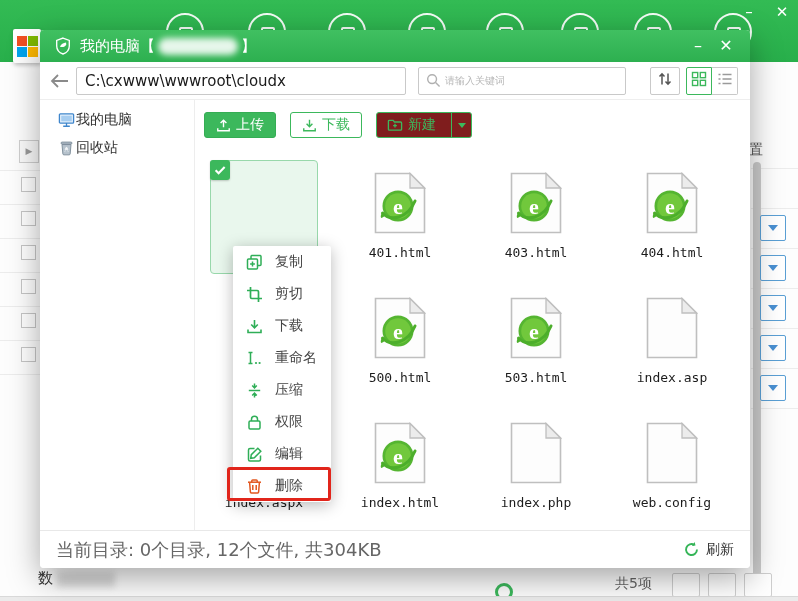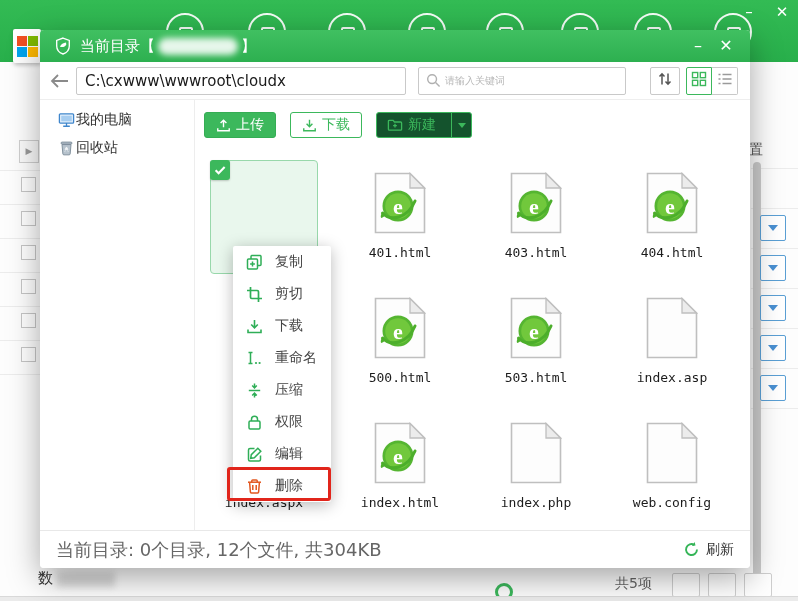--- a/index.html
+++ b/index.html
@@ -81,21 +81,21 @@
   .sidebar { position:absolute; left:0; top:0; width:155px; height:430px; border-right:1px solid #ededed; padding-top:6px; }
   .side-item { display:flex; align-items:center; gap:1px; padding:5px 0 5px 17px; font-size:14px; color:#333; }
   .side-item .ic { display:flex; width:18px; justify-content:center; }
 
   .content { position:absolute; left:156px; top:0; right:0; bottom:0; }
   .toolbar { padding:12px 0 0 8px; display:flex; gap:14px; }
   .btn { height:26px; font-size:14px; display:inline-flex; align-items:center; border-radius:3px; gap:5px; }
   .btn .ic { display:flex; }
   .btn-upload { background:#3cb85c; border:1px solid #35ad54; color:#fff; padding:0 11px; }
   .btn-download { background:#fff; border:1px solid #3cb85c; color:#3cb85c; padding:0 11px; }
-  .btn-new { background:#14532d; border:1px solid #3cb85c; color:#3cb85c; padding:0; overflow:hidden; }
+  .btn-new { background:#7f1d1d; border:1px solid #3cb85c; color:#3cb85c; padding:0; overflow:hidden; }
   .btn-new-main { display:flex; align-items:center; gap:5px; padding:0 10px; height:100%; }
   .btn-new-caret { width:20px; height:100%; border-left:1px solid #3cb85c; display:flex; align-items:center; justify-content:center; }
   .caret-green { width:0; height:0; border-left:4px solid transparent; border-right:4px solid transparent; border-top:5px solid #3cb85c; }
 
   .grid { position:absolute; left:0; top:60px; right:0; bottom:0; }
   .cell { position:absolute; width:112px; height:120px; text-align:center; }
   .ficon { width:52px; height:62px; margin:12px auto 0; }
   .flabel { margin-top:11px; font-family:"DejaVu Sans Mono","Liberation Mono",monospace; font-size:13px; color:#1c1c1c; }
   .selected-box { position:absolute; left:2px; right:2px; top:0; bottom:6px; background:#e9f7ed;
     border:1px solid #98d8ab; border-radius:4px; }
@@ -216,21 +216,21 @@
   <div class="bg-green-arc"></div>
   <div class="bg-bottom-strip"></div>
 
   <div class="dialog">
     <div class="titlebar">
       <span class="title-shield"><svg width="18" height="18" viewBox="0 0 20 20">
             <path d="M10 1.2 17 3.8 V10 c0 4.6-3.2 7.6-7 8.9 C6.2 17.6 3 14.6 3 10 V3.8 Z" fill="none" stroke="#fff" stroke-width="1.5"></path>
             <path d="M13.4 6.1 c-3.1.4-5.6 1.8-6.8 4.7 2.9 1 5.6.3 7-2.3 z" fill="#fff"></path>
           </svg></span>
       <span class="title-text">
-        <span>当前目录【</span>
+        <span>我的电脑【</span>
         <span class="redacted"></span>
         <span>】</span>
       </span>
       <span class="tb-btn tb-min">–</span>
       <span class="tb-btn">✕</span>
     </div>
 
     <div class="addr-row">
       <span class="back-arrow">
           <svg width="20" height="16" viewBox="0 0 20 16">

